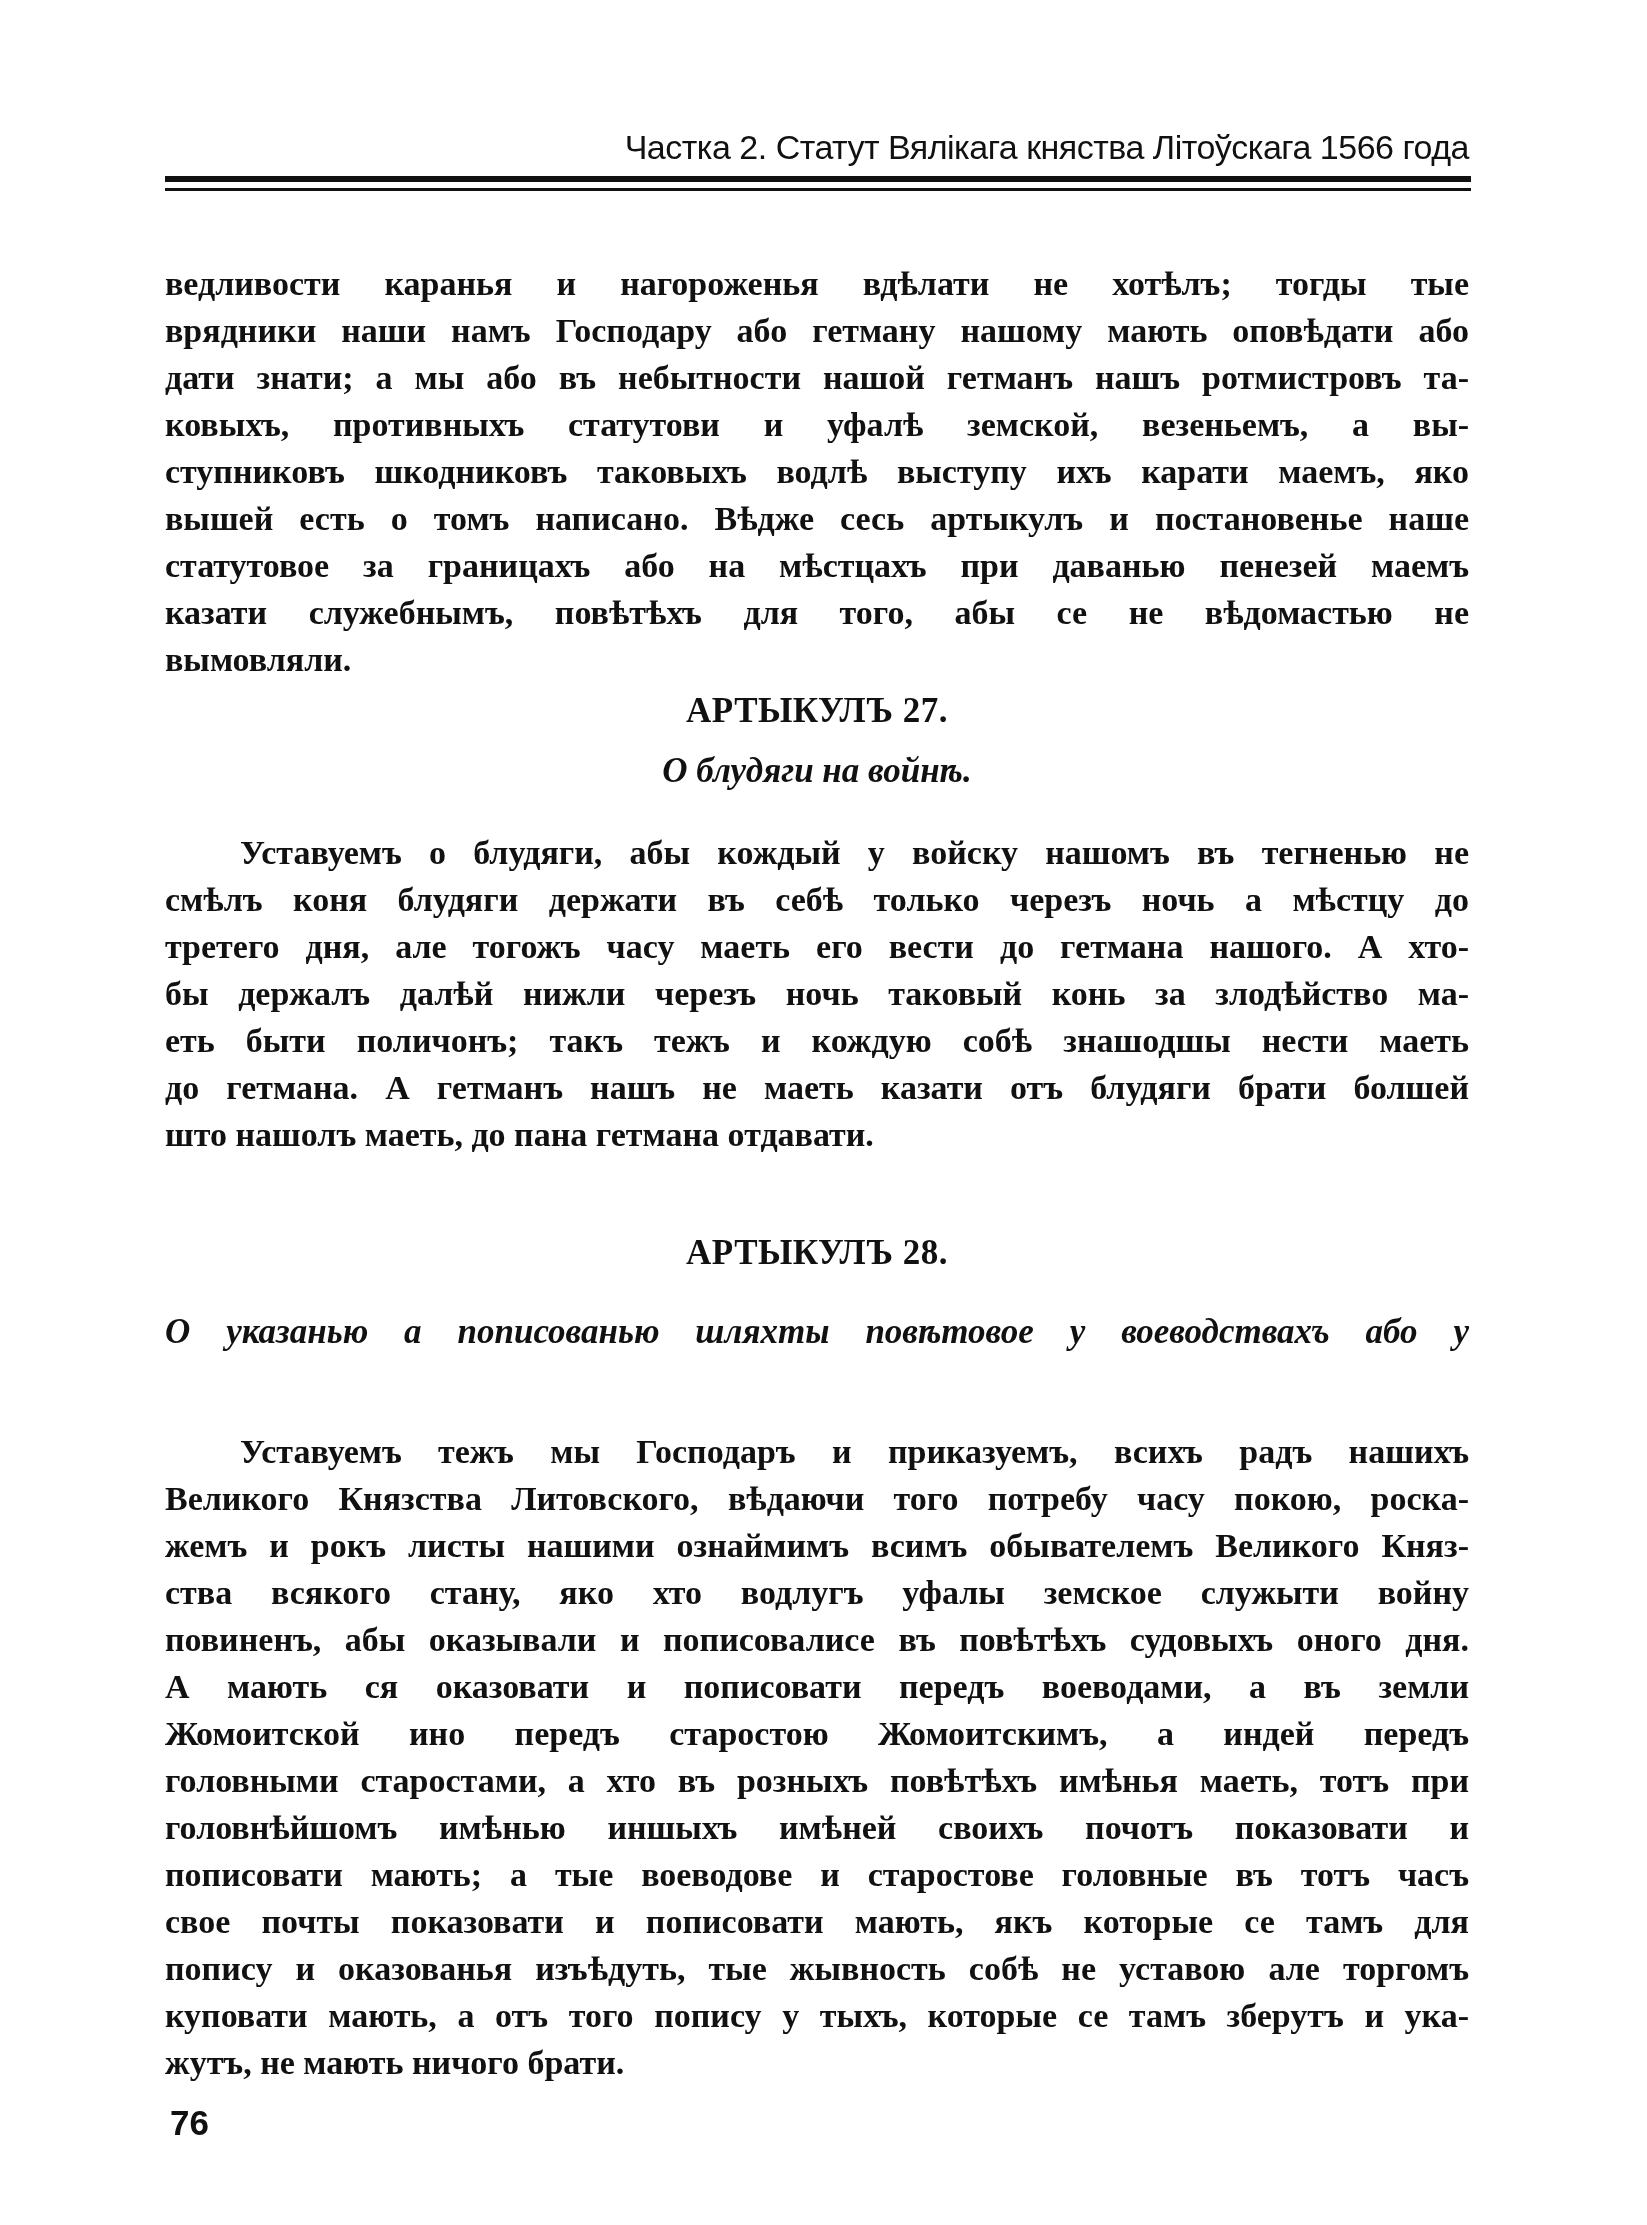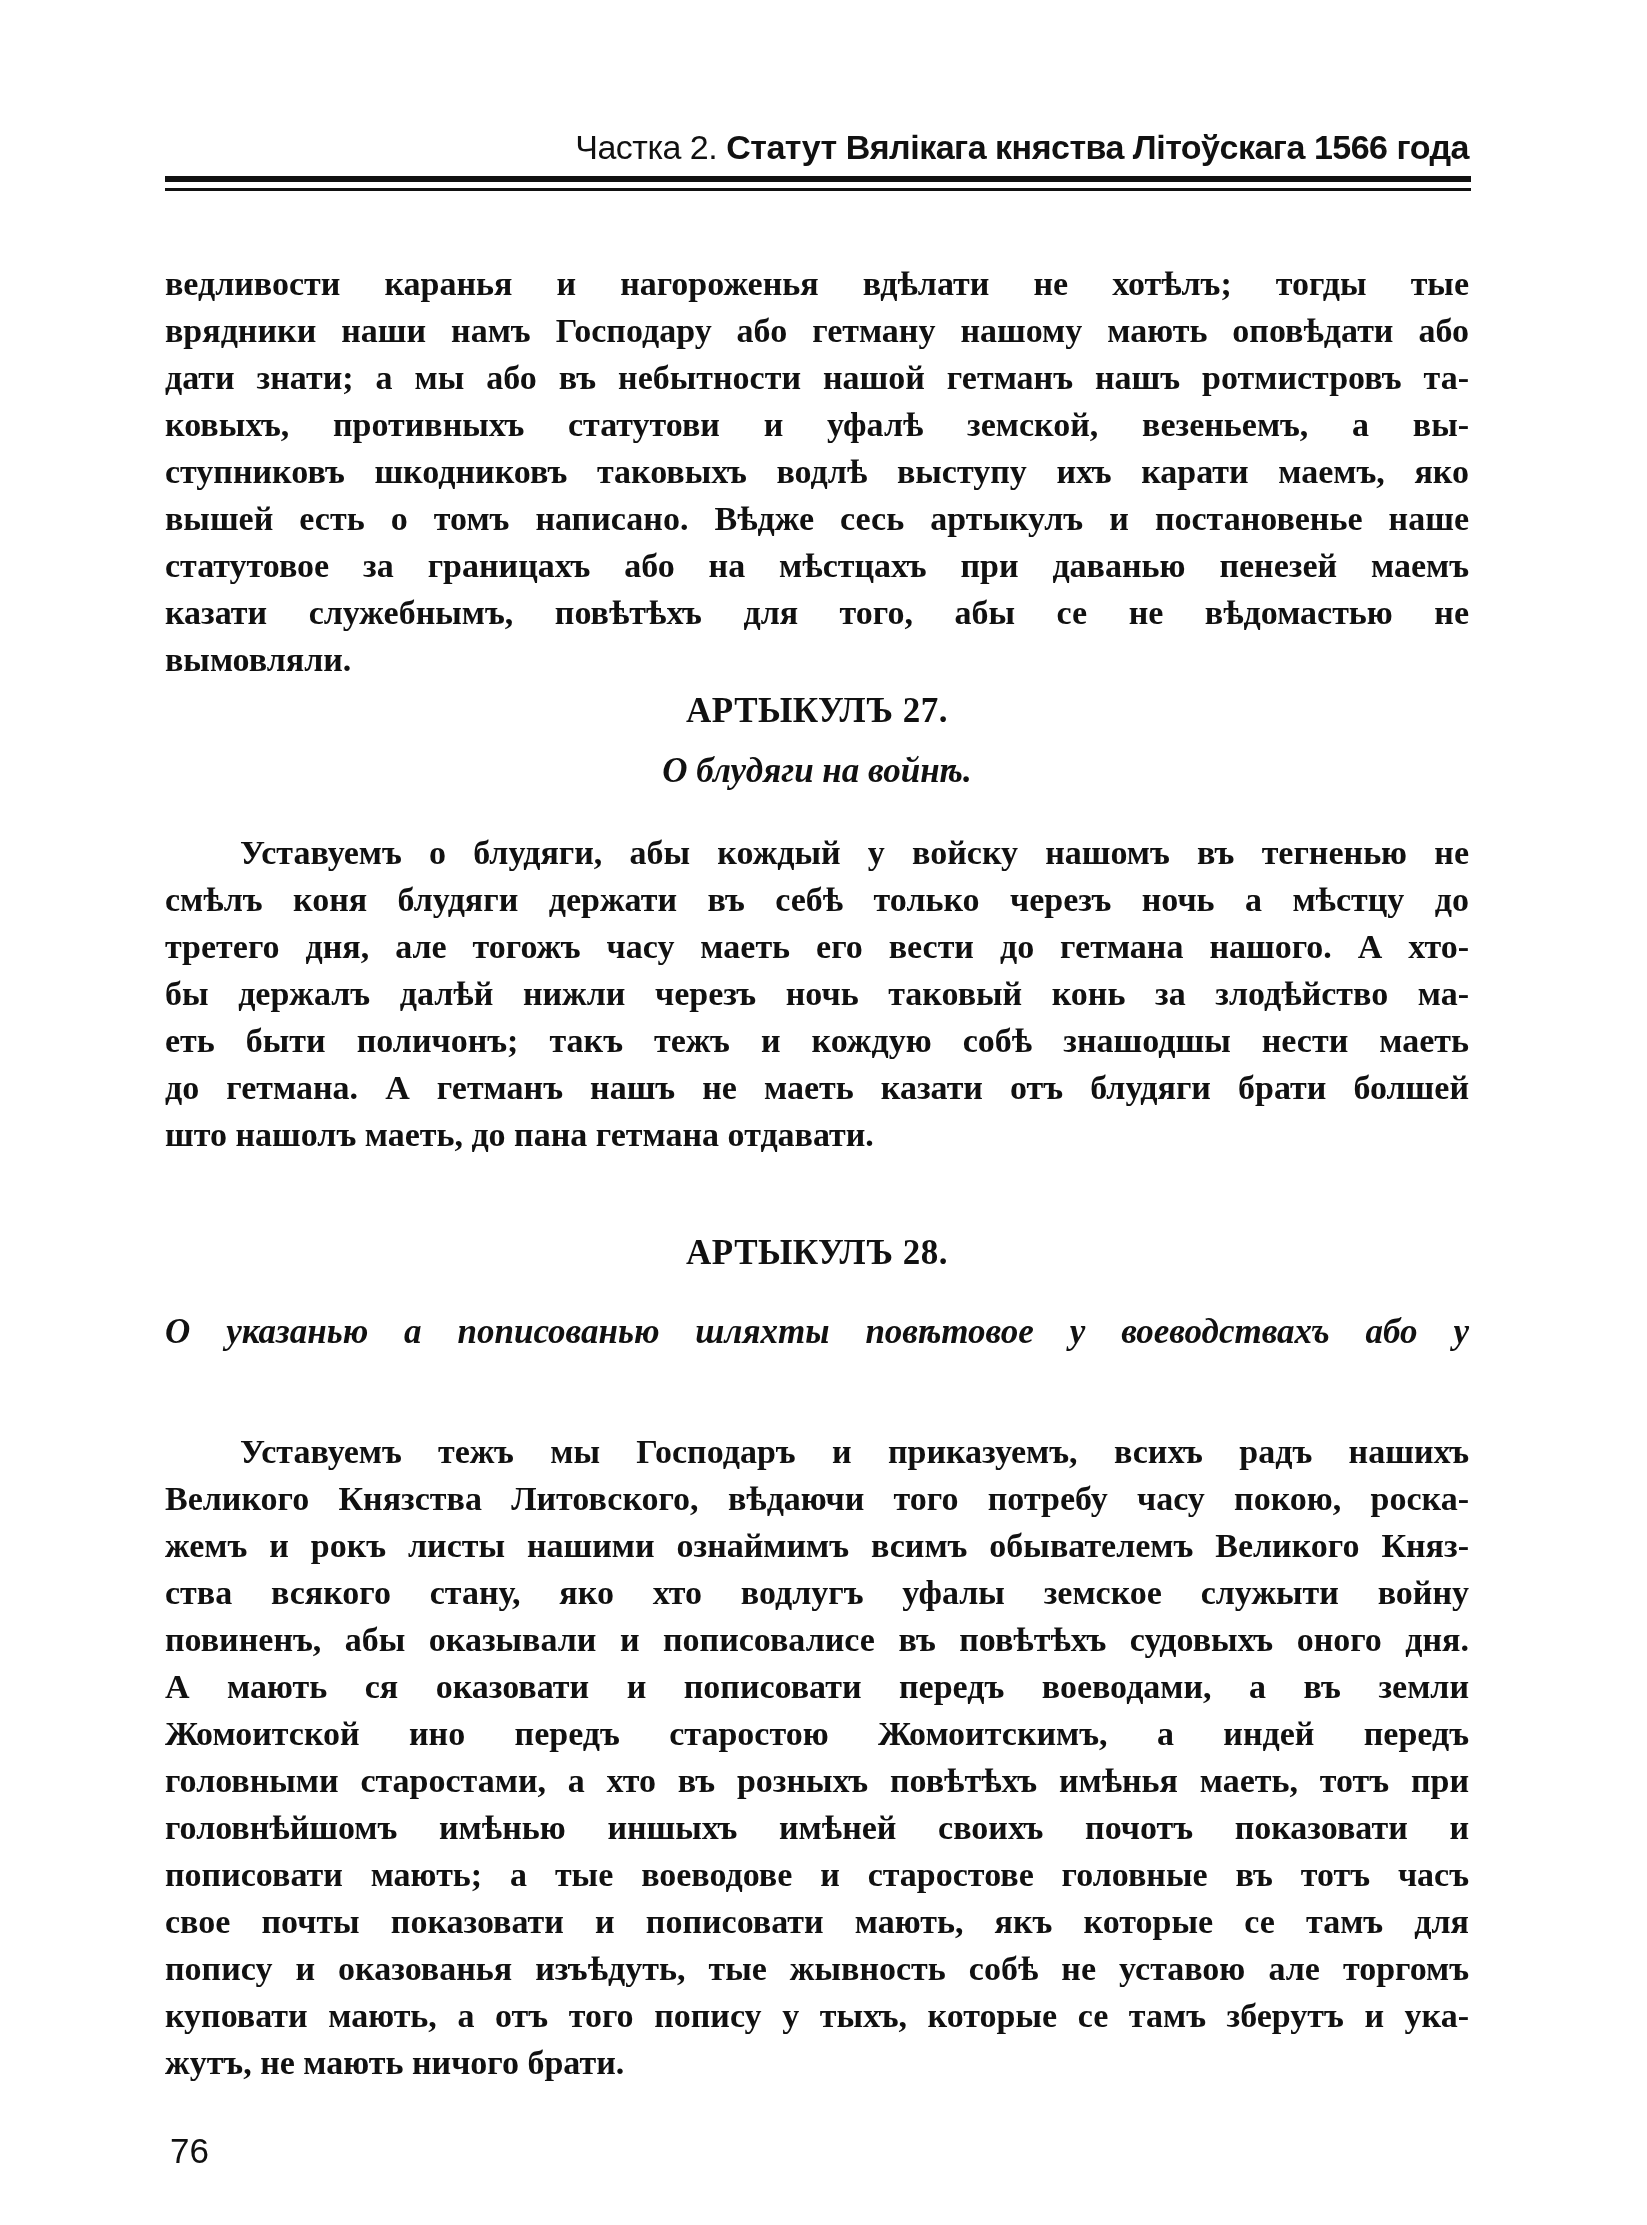--- a/index.html
+++ b/index.html
@@ -5,21 +5,21 @@
   html, body { margin: 0; padding: 0; background: #ffffff; }
   body { width: 1647px; height: 2226px; position: relative; overflow: hidden; color: #111111; }
   .page { position: absolute; left: 0; top: 0; width: 1647px; height: 2226px; }
 
   .running-head {
     position: absolute; left: 165px; width: 1304px; top: 127px;
     text-align: right; font-family: "Liberation Sans", sans-serif;
     font-size: 34px; line-height: 40px; letter-spacing: -0.5px; white-space: nowrap;
   }
   .running-head .part { font-weight: normal; }
-  .running-head .title { font-weight: bold; }
+  .running-head .title { font-weight: normal; }
 
   .rule-thick { position: absolute; left: 165px; width: 1306px; top: 176px; height: 6.4px; background: #111; }
   .rule-thin  { position: absolute; left: 165px; width: 1306px; top: 188px; height: 2.8px; background: #111; }
 
   .body {
     position: absolute; left: 165px; width: 1304px;
     font-family: "Liberation Serif", serif; font-weight: bold;
     font-size: 34px; line-height: 47px; text-align: justify;
     text-align-last: left;
   }
@@ -44,22 +44,22 @@
     font-family: "Liberation Serif", serif; font-weight: bold; font-style: italic;
     font-size: 35px; line-height: 46px;
   }
   #sub27 { top: 748px; }
   #sub28 { top: 1309px; }
   #sub28 .line { display: block; white-space: nowrap; }
   #sub28 .line.first { text-align: justify; text-align-last: justify; }
 
   .page-number {
     position: absolute; left: 170px; top: 2103px;
-    font-family: "Liberation Sans", sans-serif; font-weight: normal;
-    font-size: 35px; line-height: 40px; margin-top: 28px;
+    font-family: "Liberation Sans", sans-serif; font-weight: bold;
+    font-size: 35px; line-height: 40px;
   }
 </style>
 </head>
 <body>
 
 <div class="page">
 
   <div class="running-head">
     <span class="part">Частка 2.</span>
     <span class="title">Статут Вялікага княства Літоўскага 1566 года</span>

